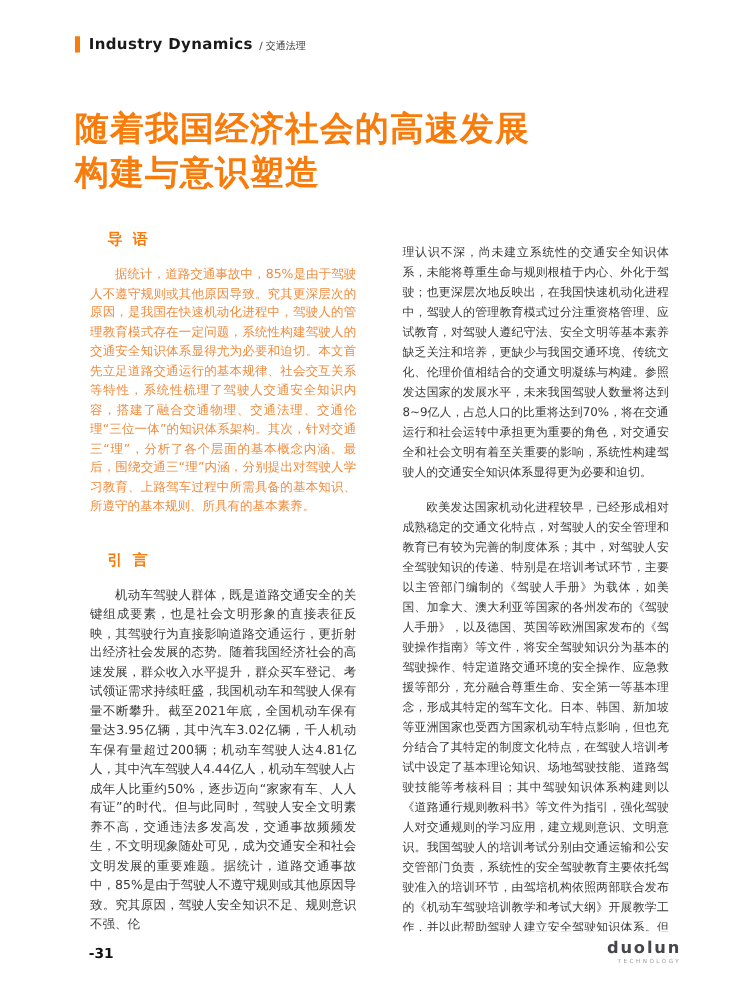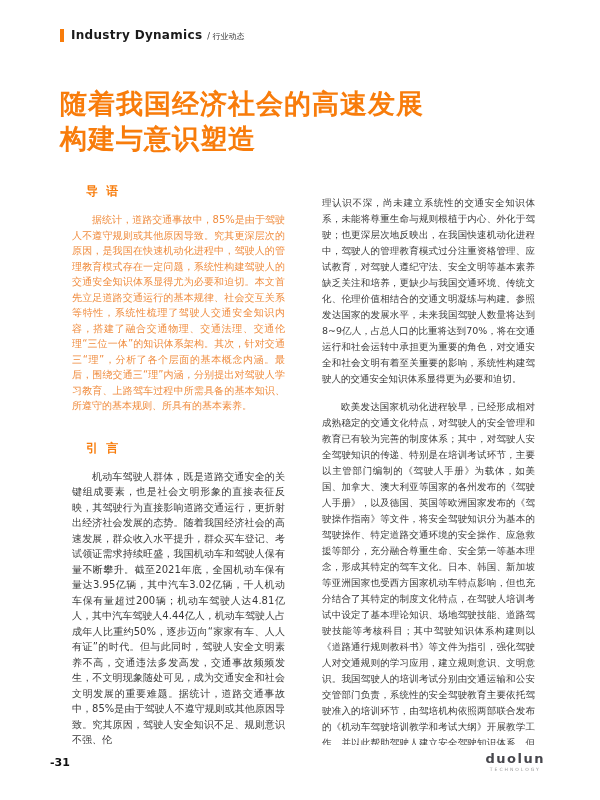--- a/index.html
+++ b/index.html
@@ -96,31 +96,31 @@
   .col-right p.body-text {
     font-size: 9.5px;
     line-height: 16px;
     color: #3a3a3a;
   }
   .col-right p.continuation { text-indent: 0; }
 
   
   .page-number {
     position: absolute;
-    left: 50px;
+    left: 71px;
     top: 756px;
     font-size: 11px;
     font-weight: bold;
     color: #111111;
   }
   .logo {
     position: absolute;
     right: 55px;
     top: 752px;
-    text-align: center;
+    text-align: right;
   }
   .logo-word {
     font-size: 13px;
     font-weight: bold;
     letter-spacing: 1.5px;
     color: #46464c;
     line-height: 13px;
   }
   .logo-sub {
     font-size: 4.5px;
@@ -130,21 +130,21 @@
   }
 </style>
 </head>
 <body>
 
 <div class="page">
 
   <div class="doc-header">
     <div class="header-bar"></div>
     <span class="header-en">Industry Dynamics</span>
-    <span class="header-zh">/ 行业动态</span>
+    <span class="header-zh">/ 交通法理</span>
   </div>
 
   <div class="article-title">
     <div>随着我国经济社会的高速发展</div>
     <div>构建与意识塑造</div>
   </div>
 
   <div class="content">
 
     <div class="col col-left">

